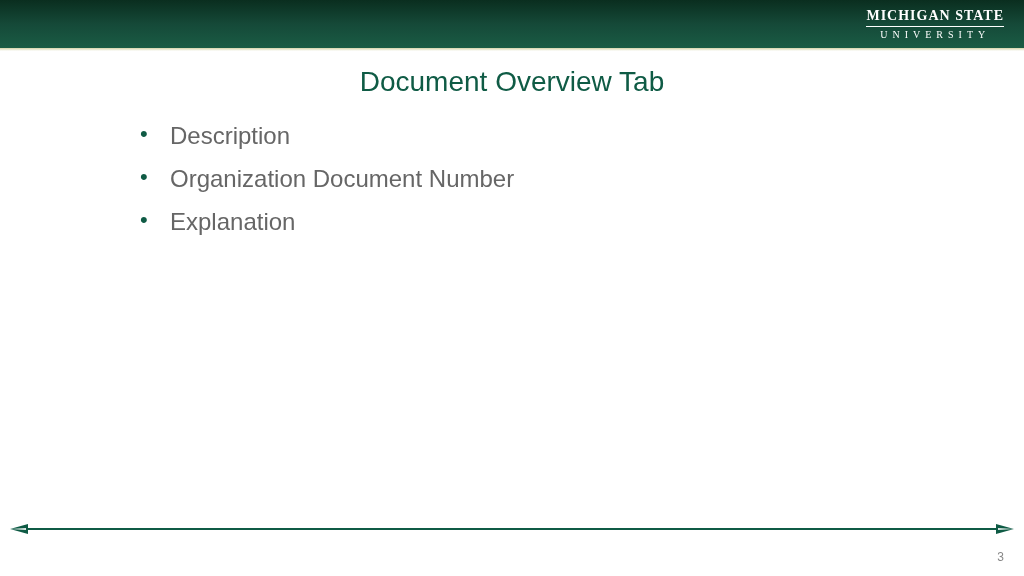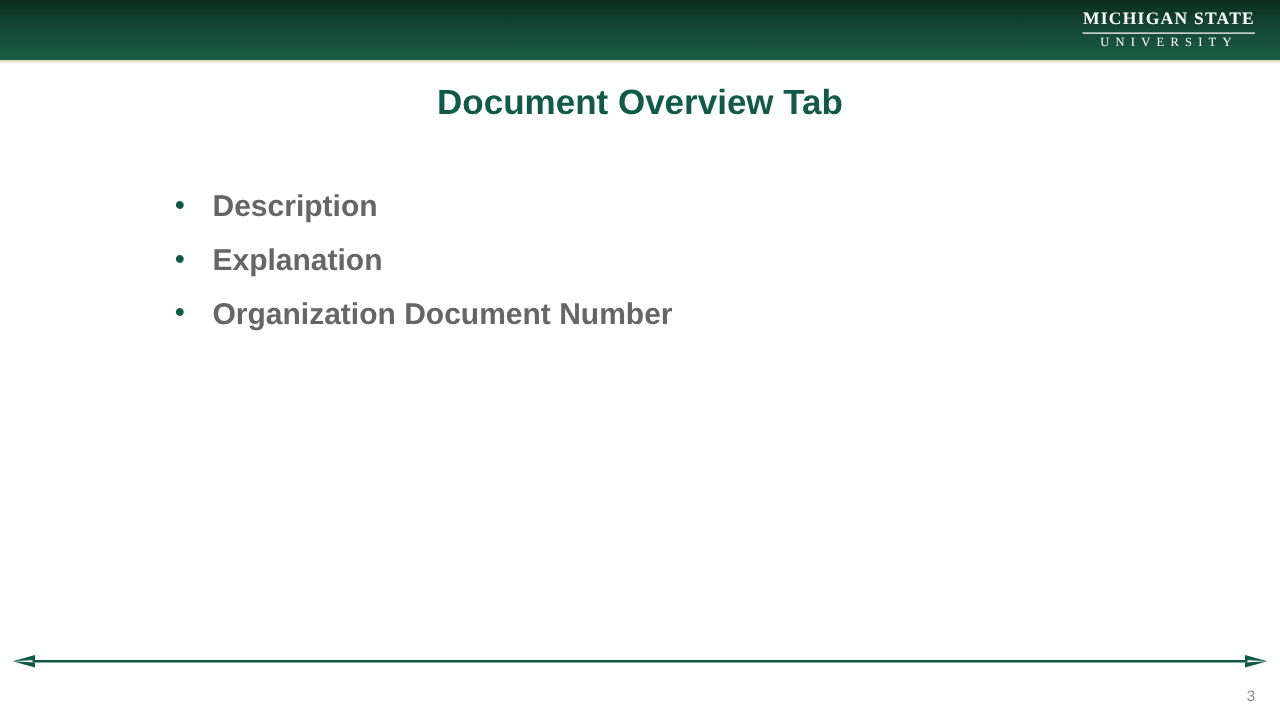--- a/index.html
+++ b/index.html
@@ -49,28 +49,27 @@
       text-align: center;
     }
     .logo-sub {
       font-family: Georgia, 'Times New Roman', serif;
       font-size: 10px;
       letter-spacing: 5px;
     }
     .slide-title {
       text-align: center;
       color: #0f5b45;
-      font-weight: bold;
+      font-weight: normal;
       font-size: 28px;
       margin-top: 18px;
     }
     .content {
-      margin-top: 46px;
+      margin-top: 16px;
       margin-left: 140px;
-      font-weight: bold;
     }
     .content ul {
       list-style: none;
     }
     .content li {
       font-size: 24px;
       color: #666666;
       line-height: 1.8;
       position: relative;
       padding-left: 30px;
@@ -109,22 +108,22 @@
     <div class="logo-main">MICHIGAN STATE</div>
     <div class="logo-sub">UNIVERSITY</div>
   </div>
 </div>
 
 <h1 class="slide-title">Document Overview Tab</h1>
 
 <div class="content">
   <ul>
     <li>Description</li>
+    <li>Organization Document Number</li>
     <li>Explanation</li>
-    <li>Organization Document Number</li>
   </ul>
 </div>
 
 <div class="footer-arrow">
   <svg viewBox="0 0 1004 14" preserveAspectRatio="none">
     <polygon points="0,7 18,2 18,6" fill="#0f5b45"></polygon>
     <polygon points="0,7 18,12 18,8" fill="#0f5b45"></polygon>
     <rect x="16" y="6" width="972" height="2" fill="#0f5b45"></rect>
     <polygon points="1004,7 986,2 986,6" fill="#0f5b45"></polygon>
     <polygon points="1004,7 986,12 986,8" fill="#0f5b45"></polygon>

